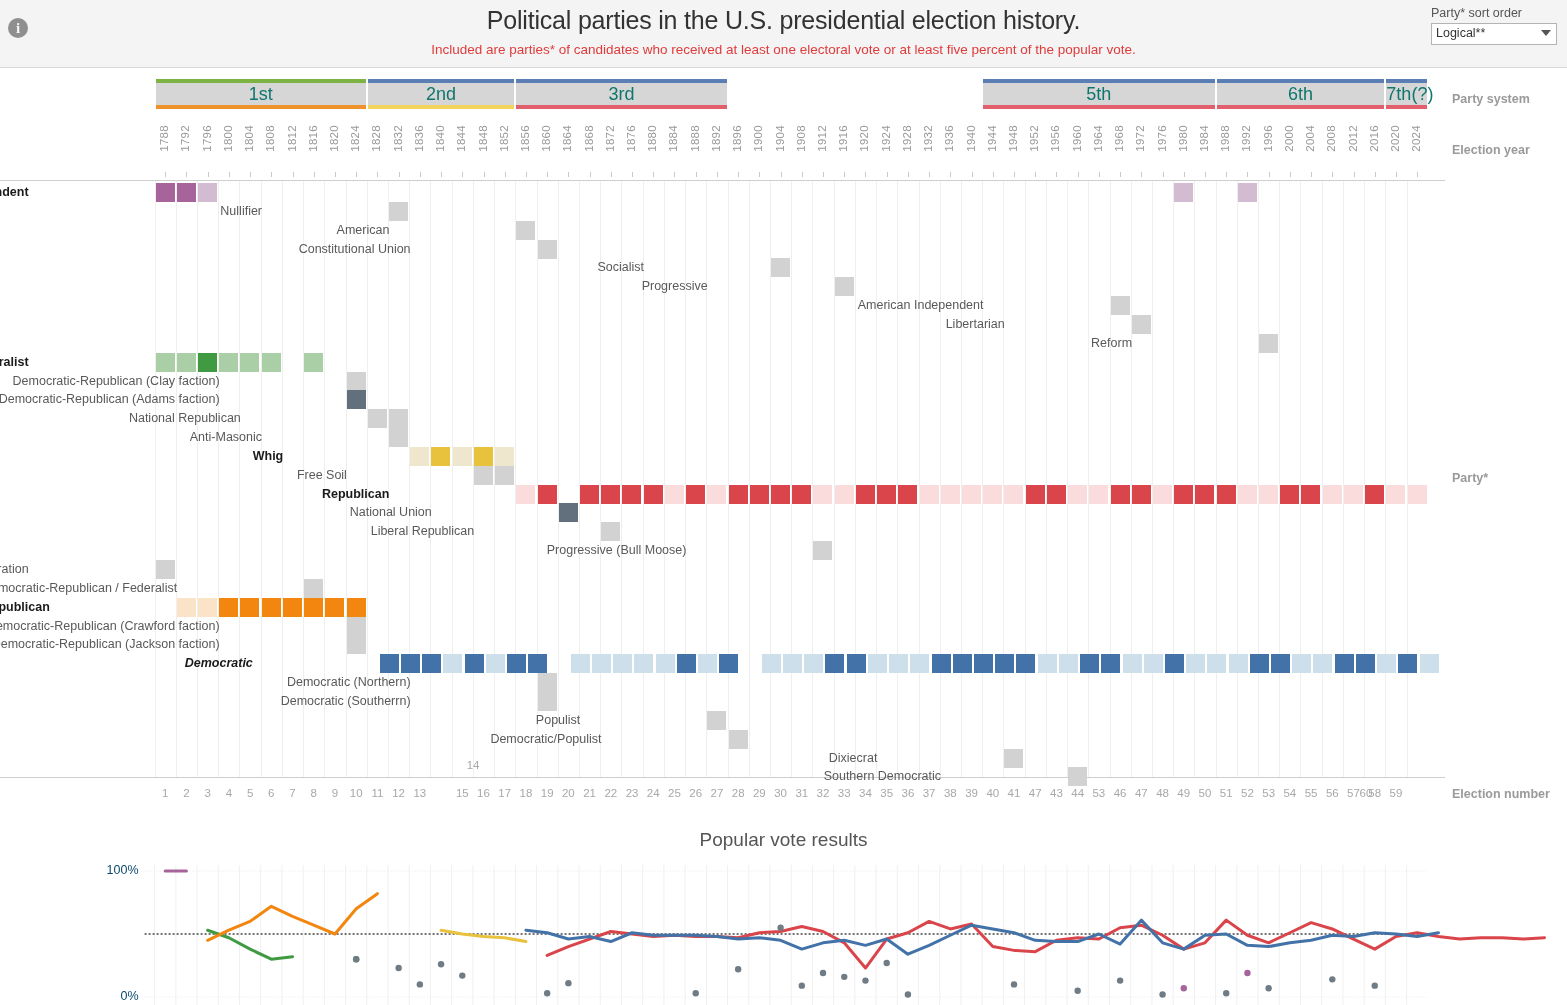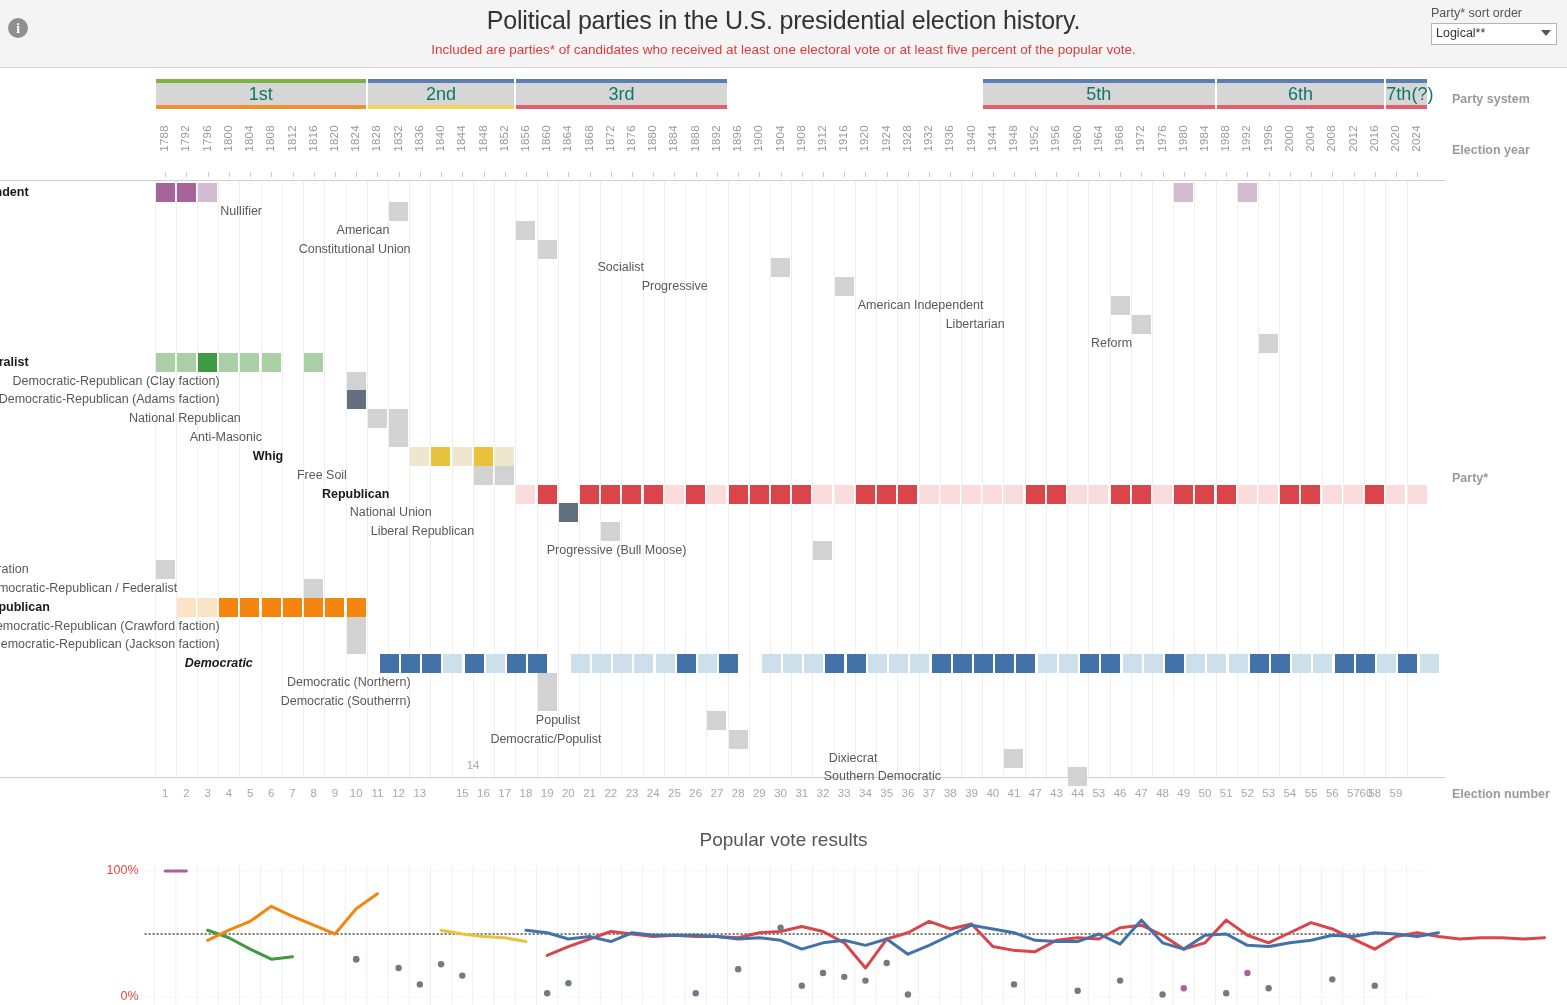--- a/index.html
+++ b/index.html
@@ -76,21 +76,21 @@
   .plabel.bold{font-weight:bold;color:#1a1a1a;}
   .cell{position:absolute;height:19px;}
   
   .enum{position:absolute;font-size:11.5px;color:#a8a8a8;text-align:center;}
   
   #votechart{position:absolute;left:0;top:762px;width:1567px;height:176px;}
   #vctitle{
     position:absolute;left:0;top:0;width:1567px;text-align:center;
     font-size:19px;color:#555;
   }
-  .axlab{position:absolute;font-size:12.5px;color:#ef4444;text-align:right;width:40px;}
+  .axlab{position:absolute;font-size:12.5px;color:#0c4a6e;text-align:right;width:40px;}
 </style>
 </head>
 <body>
 
 <div id="header">
   <div id="info-icon">i</div>
   <div id="title">Political parties in the U.S. presidential election history.</div>
   <div id="subtitle">Included are parties* of candidates who received at least one electoral vote or at least five percent of the popular vote.</div>
   <div id="sortbox">
     <div class="lbl">Party* sort order</div>

